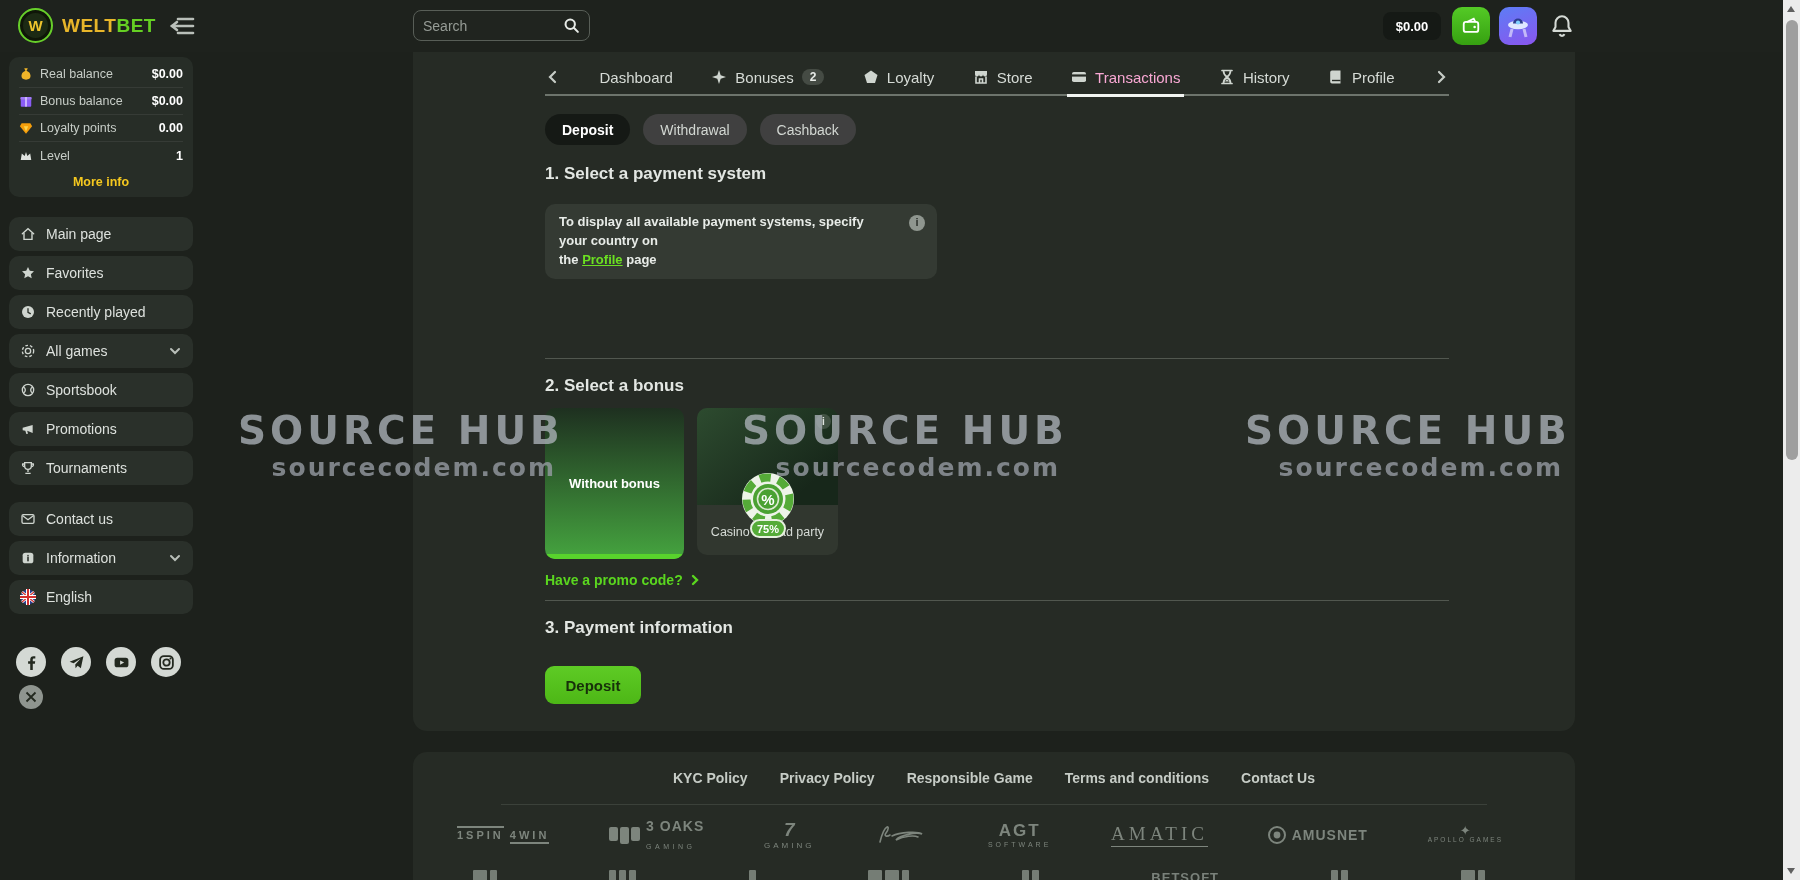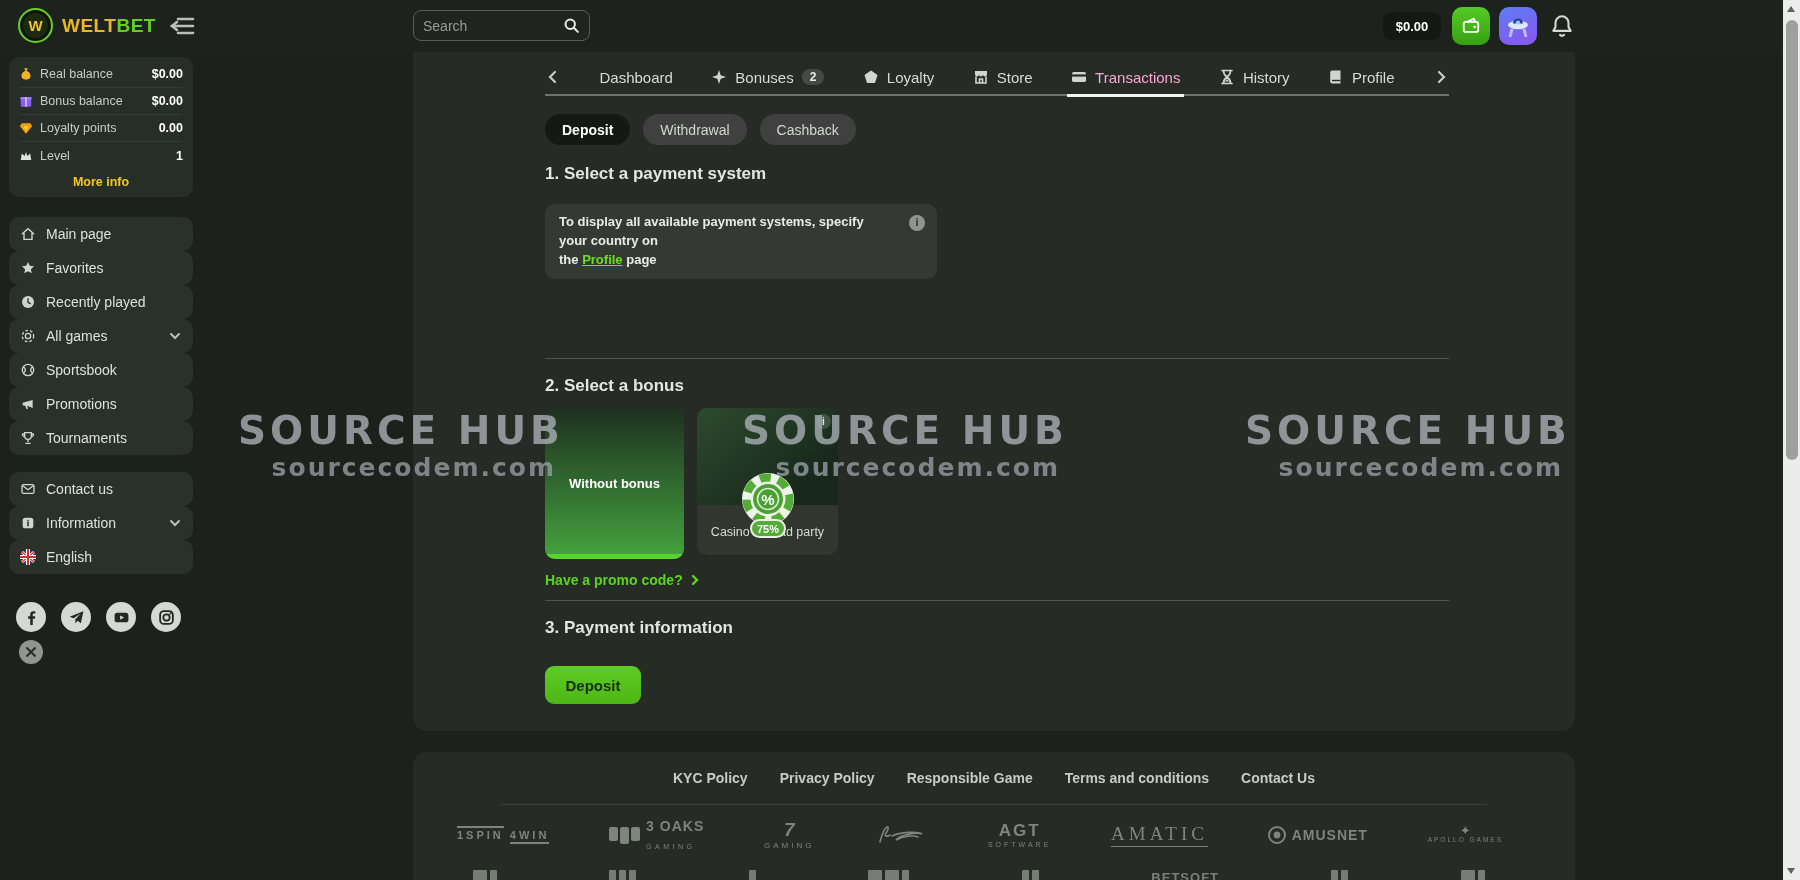--- a/index.html
+++ b/index.html
@@ -35,21 +35,21 @@
   .sidebar { position:absolute; left:0; top:52px; width:202px; height:828px; background:#1d211c; z-index:9; }
   .balance-card { margin:5px 9px 0 9px; width:184px; background:#272d27; border-radius:10px; padding:4px 10px 8px; }
   .balance-row { height:27px; display:flex; align-items:center; gap:7px; border-bottom:1px solid rgba(255,255,255,.07); }
   .balance-row:nth-child(4){ border-bottom:none; }
   .balance-row .b-ic { width:14px; height:14px; flex:0 0 auto; }
   .balance-row .b-label { flex:1; font-size:12.5px; color:#c7cdc7; }
   .balance-row .b-value { font-size:12.5px; font-weight:800; color:#fff; }
   .more-info { text-align:center; color:#f5c81f; font-weight:800; font-size:12.5px; padding-top:6px; cursor:pointer; }
   .nav { margin:20px 9px 0; }
   .nav.second { margin-top:17px; }
-  .nav-item { width:184px; height:34px; background:#2a302a; border-radius:10px;
+  .nav-item { width:184px; height:34px; margin-bottom:5px; background:#2a302a; border-radius:10px;
     display:flex; align-items:center; gap:10px; padding:0 11px; cursor:pointer; }
   .nav-item .n-ic { width:16px; height:16px; color:#cfd5cf; flex:0 0 auto; }
   .nav-item .n-label { flex:1; font-size:14px; color:#dde1dd; }
   .nav-item .chev { width:14px; height:14px; color:#b9bfb9; }
   .socials { display:flex; gap:15px; padding:28px 0 0 16px; }
   .soc { width:30px; height:30px; border-radius:50%; background:#d4d9d4; color:#23291f;
     display:flex; align-items:center; justify-content:center; cursor:pointer; }
   .soc svg { width:17px; height:17px; }
   .soc-x { margin:8px 0 0 19px; width:24px; height:24px; border-radius:50%; background:#8f958f; color:#23291f;
     display:flex; align-items:center; justify-content:center; cursor:pointer; }

